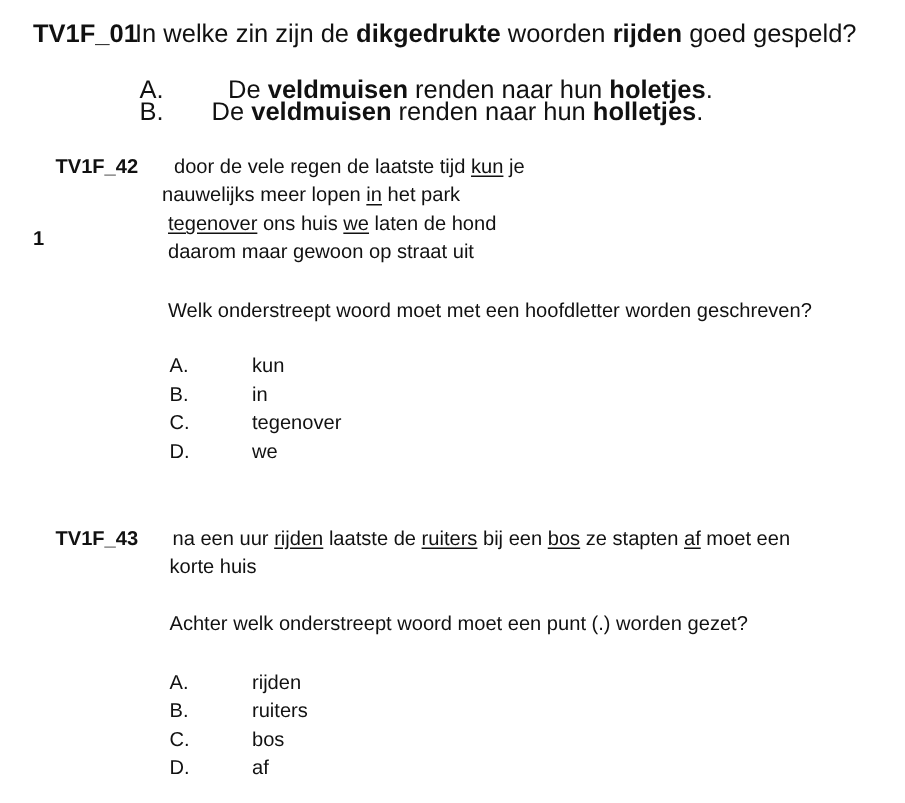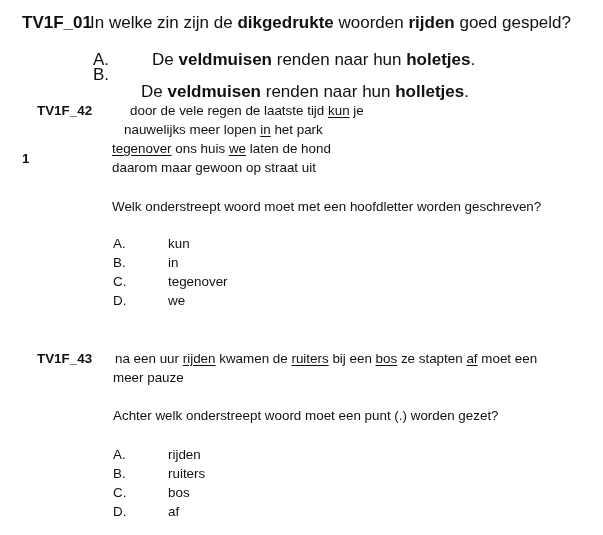--- a/index.html
+++ b/index.html
@@ -22,35 +22,35 @@
   </div>
 
   <div>
     <div class="abs q1" style="left:93px; top:52px;">A.</div>
     <div class="abs q1" style="left:152px; top:52px;">
       <span>De </span><span class="b">veldmuisen</span><span> renden naar hun </span><span class="b">holetjes</span><span>.</span>
     </div>
   </div>
   <div>
     <div class="abs q1" style="left:93px; top:67px;">B.</div>
-    <div class="abs q1" style="left:141px; top:67px;margin-top:17px;">
+    <div class="abs q1" style="left:141px; top:67px;">
       <span>De </span><span class="b">veldmuisen</span><span> renden naar hun </span><span class="b">holletjes</span><span>.</span>
     </div>
   </div>
 </div>
 
 <div class="abs b" style="left:22px; top:151px;">1</div>
 
 <div>
   <div class="abs b" style="left:37px; top:103px;">TV1F_42</div>
   <div>
-    <div class="abs" style="left:130px; top:103px;">
+    <div class="abs" style="left:116px; top:103px;">
       <span>door de vele regen de laatste tijd </span><span class="u">kun</span><span> je</span>
     </div>
-    <div class="abs" style="left:124px; top:122px;text-align:right;">
+    <div class="abs" style="left:108px; top:122px;text-align:right;">
       <span>nauwelijks meer lopen </span><span class="u">in</span><span> het park</span>
     </div>
     <div class="abs" style="left:112px; top:141px;">
       <span class="u">tegenover</span><span> ons huis </span><span class="u">we</span><span> laten de hond</span>
     </div>
     <div class="abs" style="left:112px; top:160px;">
       <span>daarom maar gewoon op straat uit</span>
     </div>
   </div>
   <div class="abs" style="left:112px; top:199px;">Welk onderstreept woord moet met een hoofdletter worden geschreven?</div>
@@ -70,24 +70,24 @@
   <div>
     <div class="abs" style="left:113px; top:293px;">D.</div>
     <div class="abs" style="left:168px; top:293px;">we</div>
   </div>
 </div>
 
 <div>
   <div class="abs b" style="left:37px; top:351px;">TV1F_43</div>
   <div>
     <div class="abs" style="left:115px; top:351px;">
-      <span>na een uur </span><span class="u">rijden</span><span> kwamen de </span><span class="u">ruiters</span><span> bij een </span><span class="u">bos</span><span> ze stapten </span><span class="u">af</span><span> moet een</span>
+      <span>na een uur </span><span class="u">rijden</span><span> laatste de </span><span class="u">ruiters</span><span> bij een </span><span class="u">bos</span><span> ze stapten </span><span class="u">af</span><span> moet een</span>
     </div>
     <div class="abs" style="left:113px; top:370px;">
-      <span>meer pauze</span>
+      <span>korte huis</span>
     </div>
   </div>
   <div class="abs" style="left:113px; top:408px;text-align:center;">Achter welk onderstreept woord moet een punt (.) worden gezet?</div>
 
   <div>
     <div class="abs" style="left:113px; top:447px;">A.</div>
     <div class="abs" style="left:168px; top:447px;">rijden</div>
   </div>
   <div>
     <div class="abs" style="left:113px; top:466px;">B.</div>

